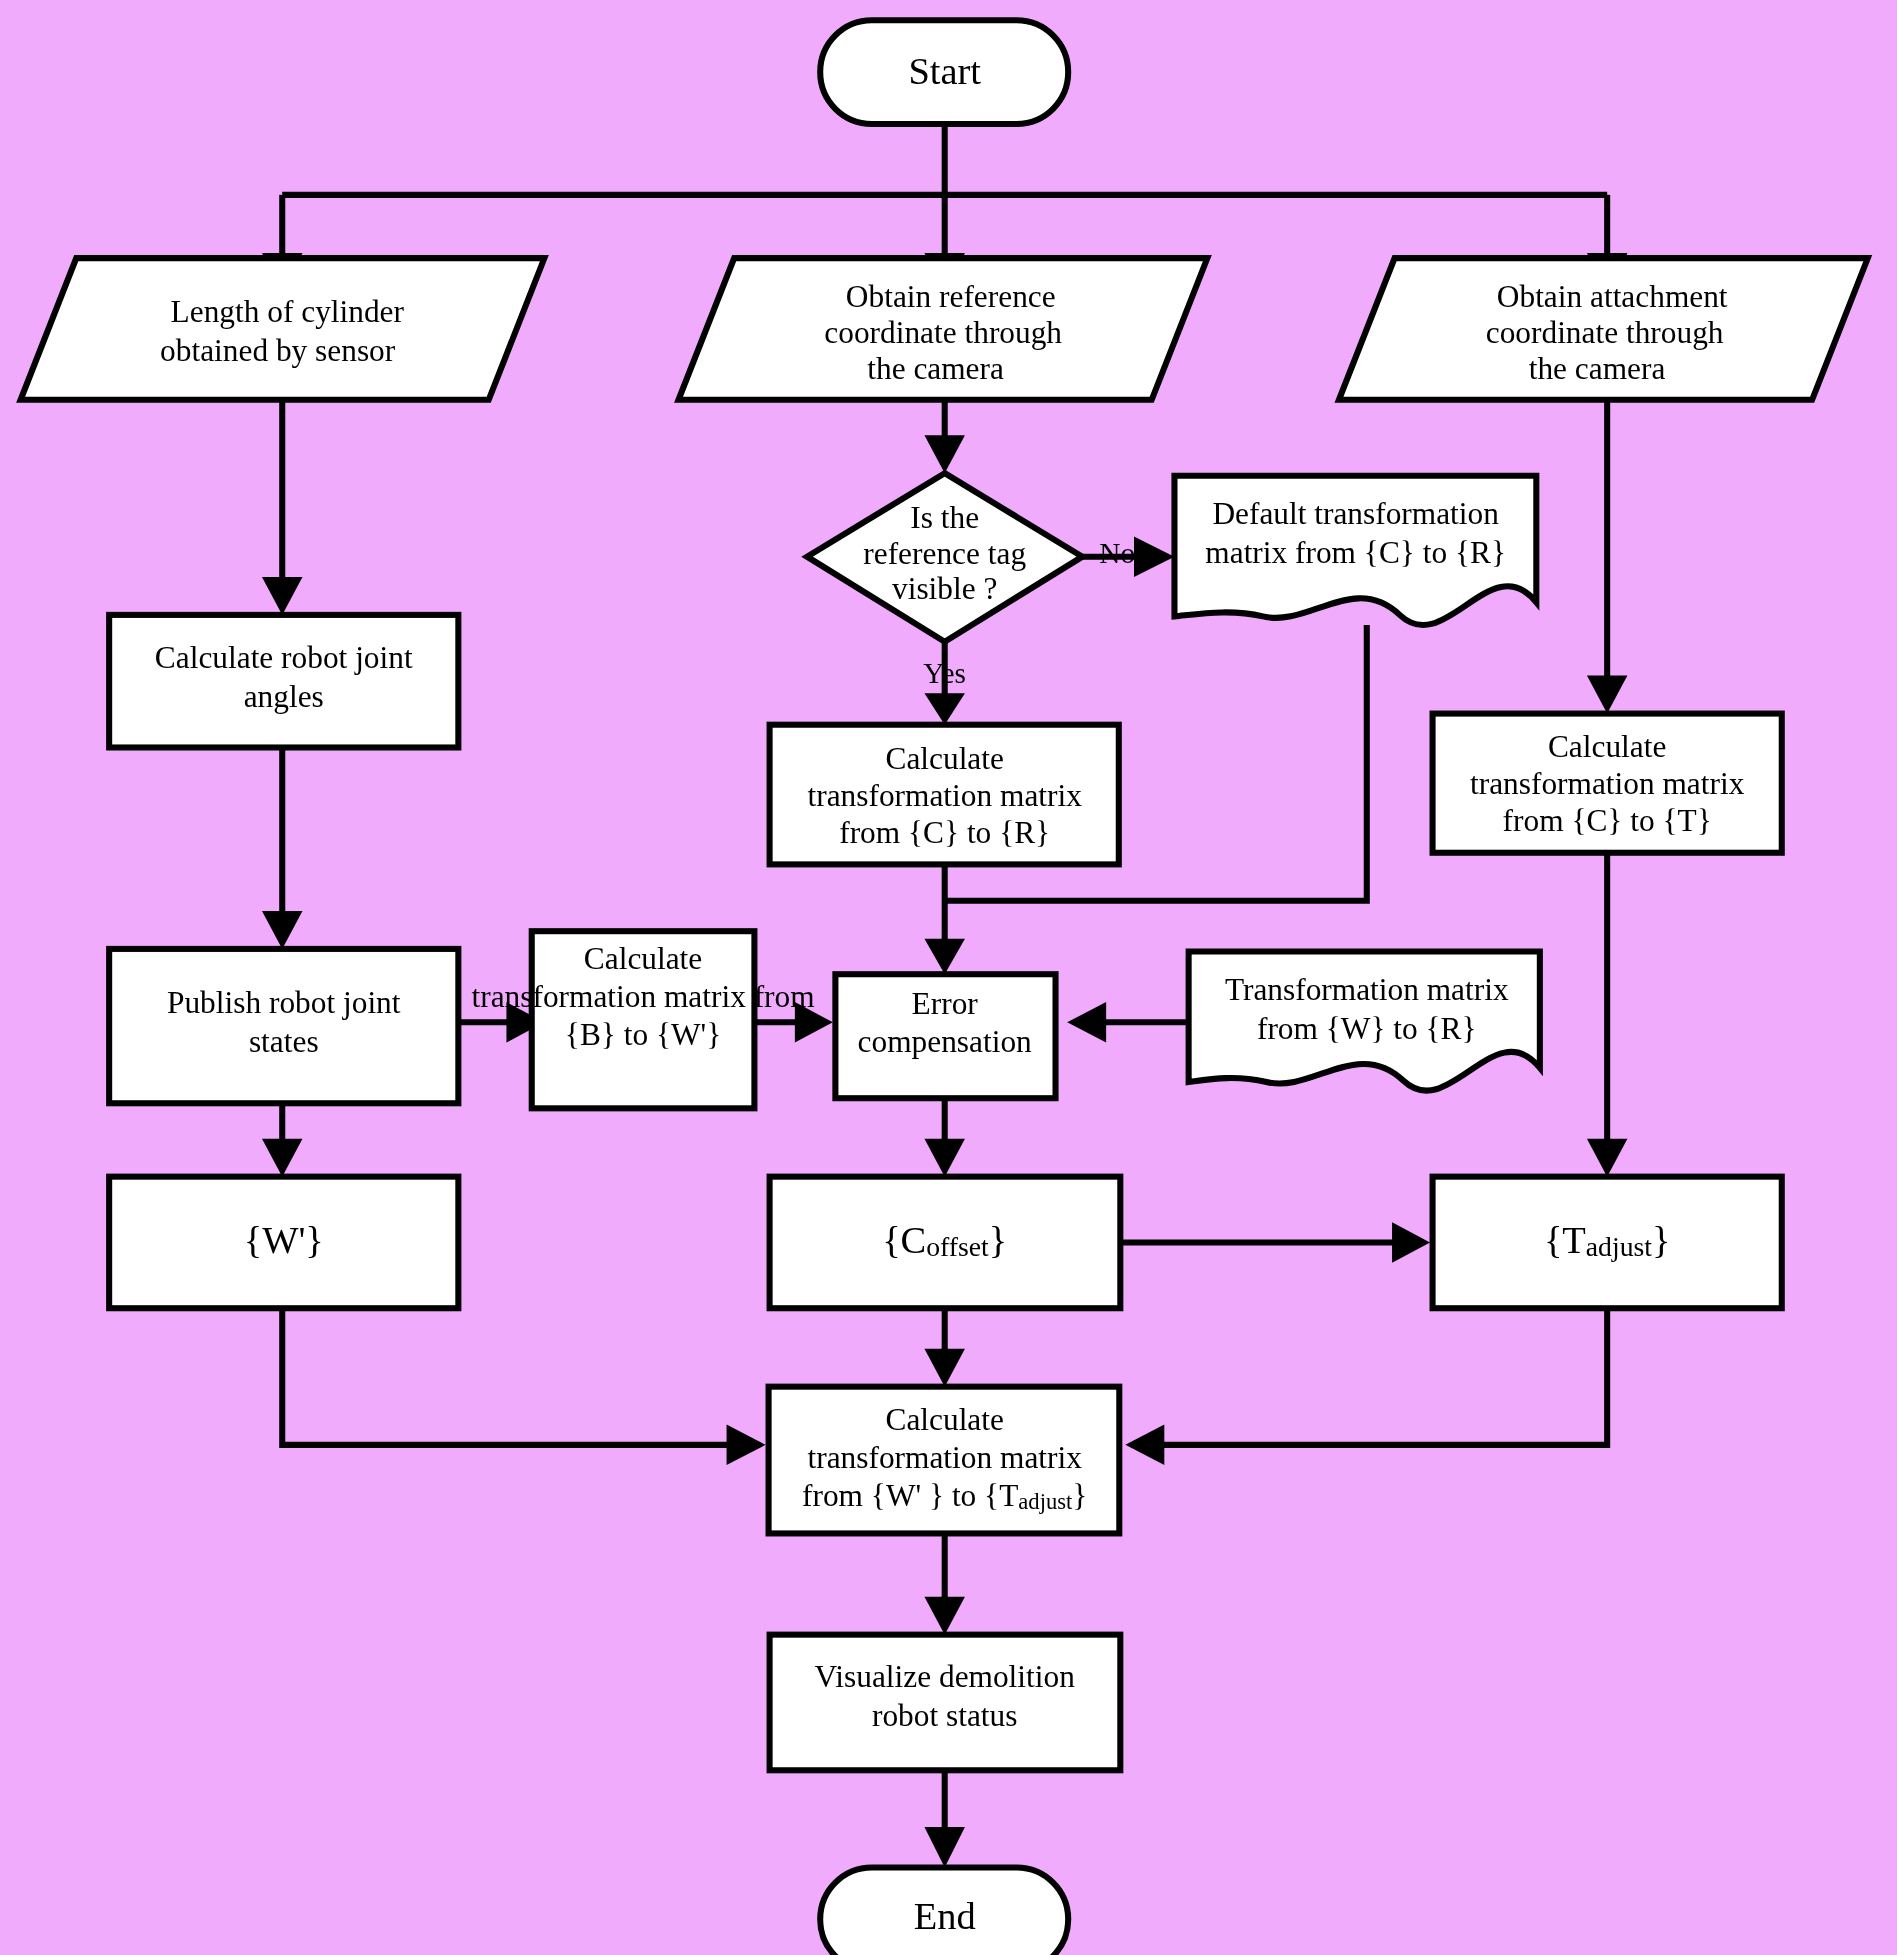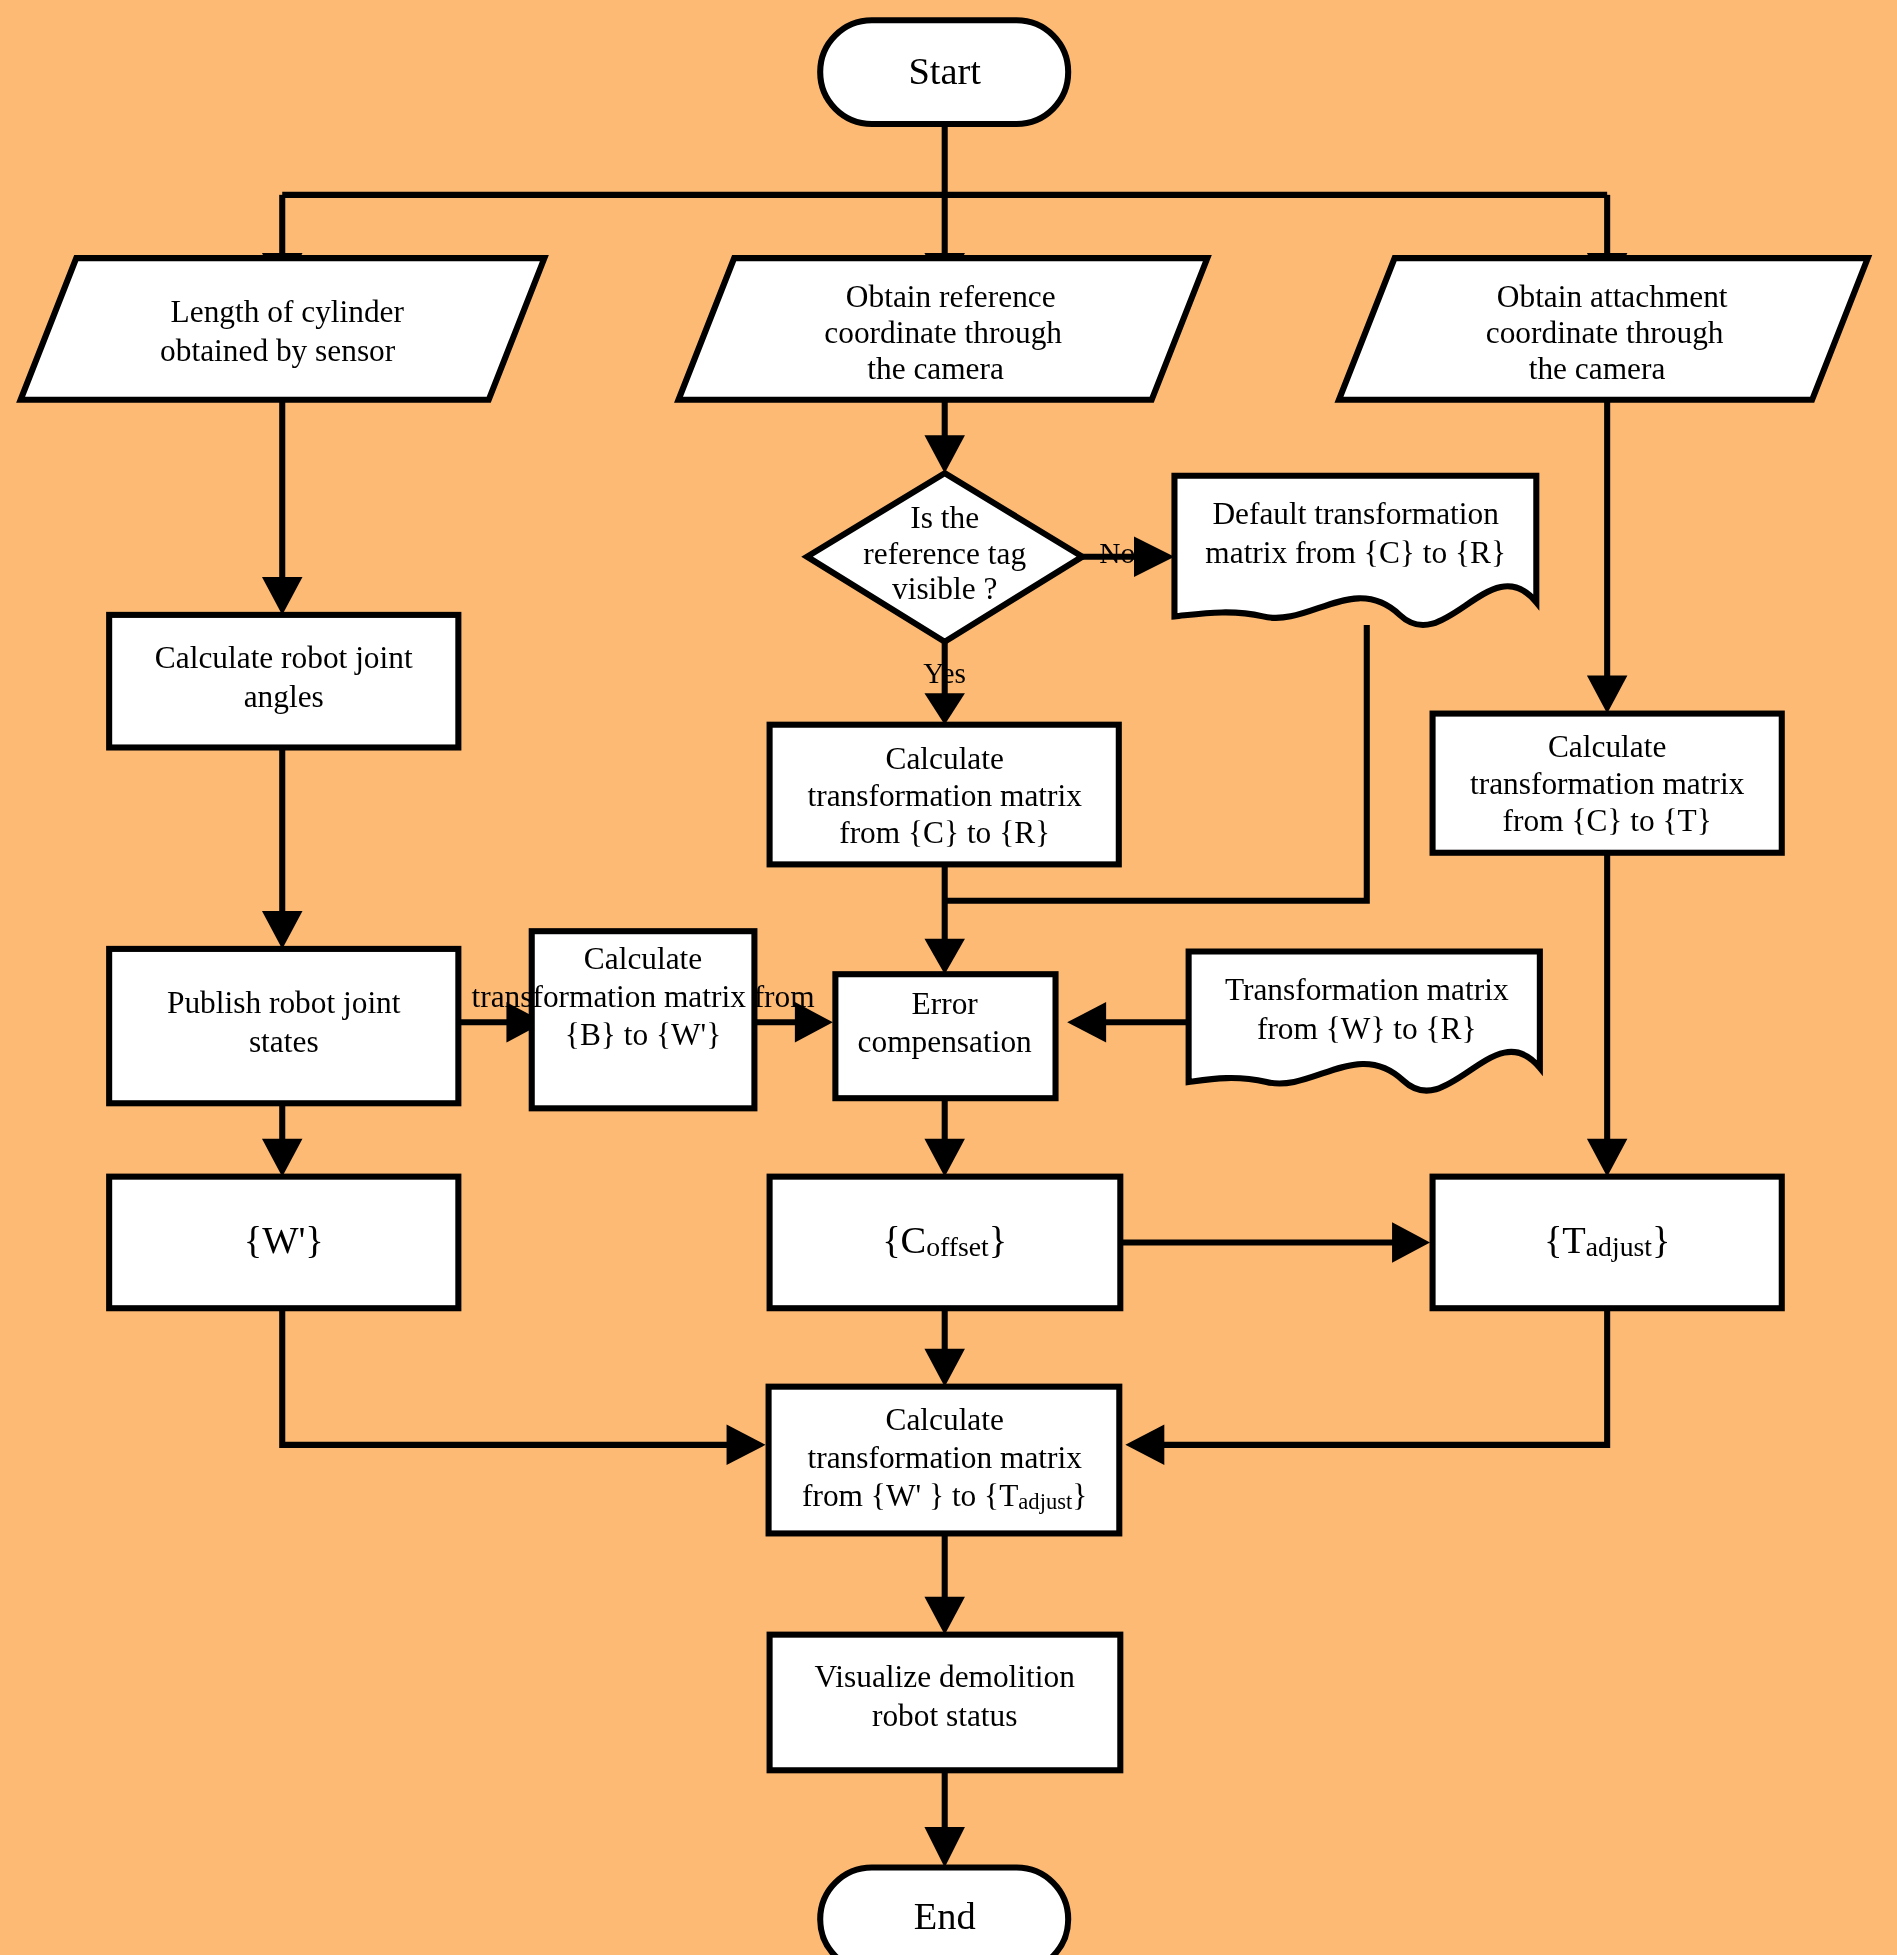--- a/index.html
+++ b/index.html
@@ -4,21 +4,21 @@
 <style>
   html, body {
     margin: 0;
     padding: 0;
     background: #ffffff;
   }
   #root {
     position: relative;
     width: 1898px;
     height: 1955px;
-    background: #fdba74;
+    background: #f0abfc;
     font-family: "Liberation Serif", "DejaVu Serif", serif;
   }
   svg#flow {
     display: block;
     width: 1898px;
     height: 1955px;
   }
   .shape {
     fill: #ffffff;
     stroke: #000000;

